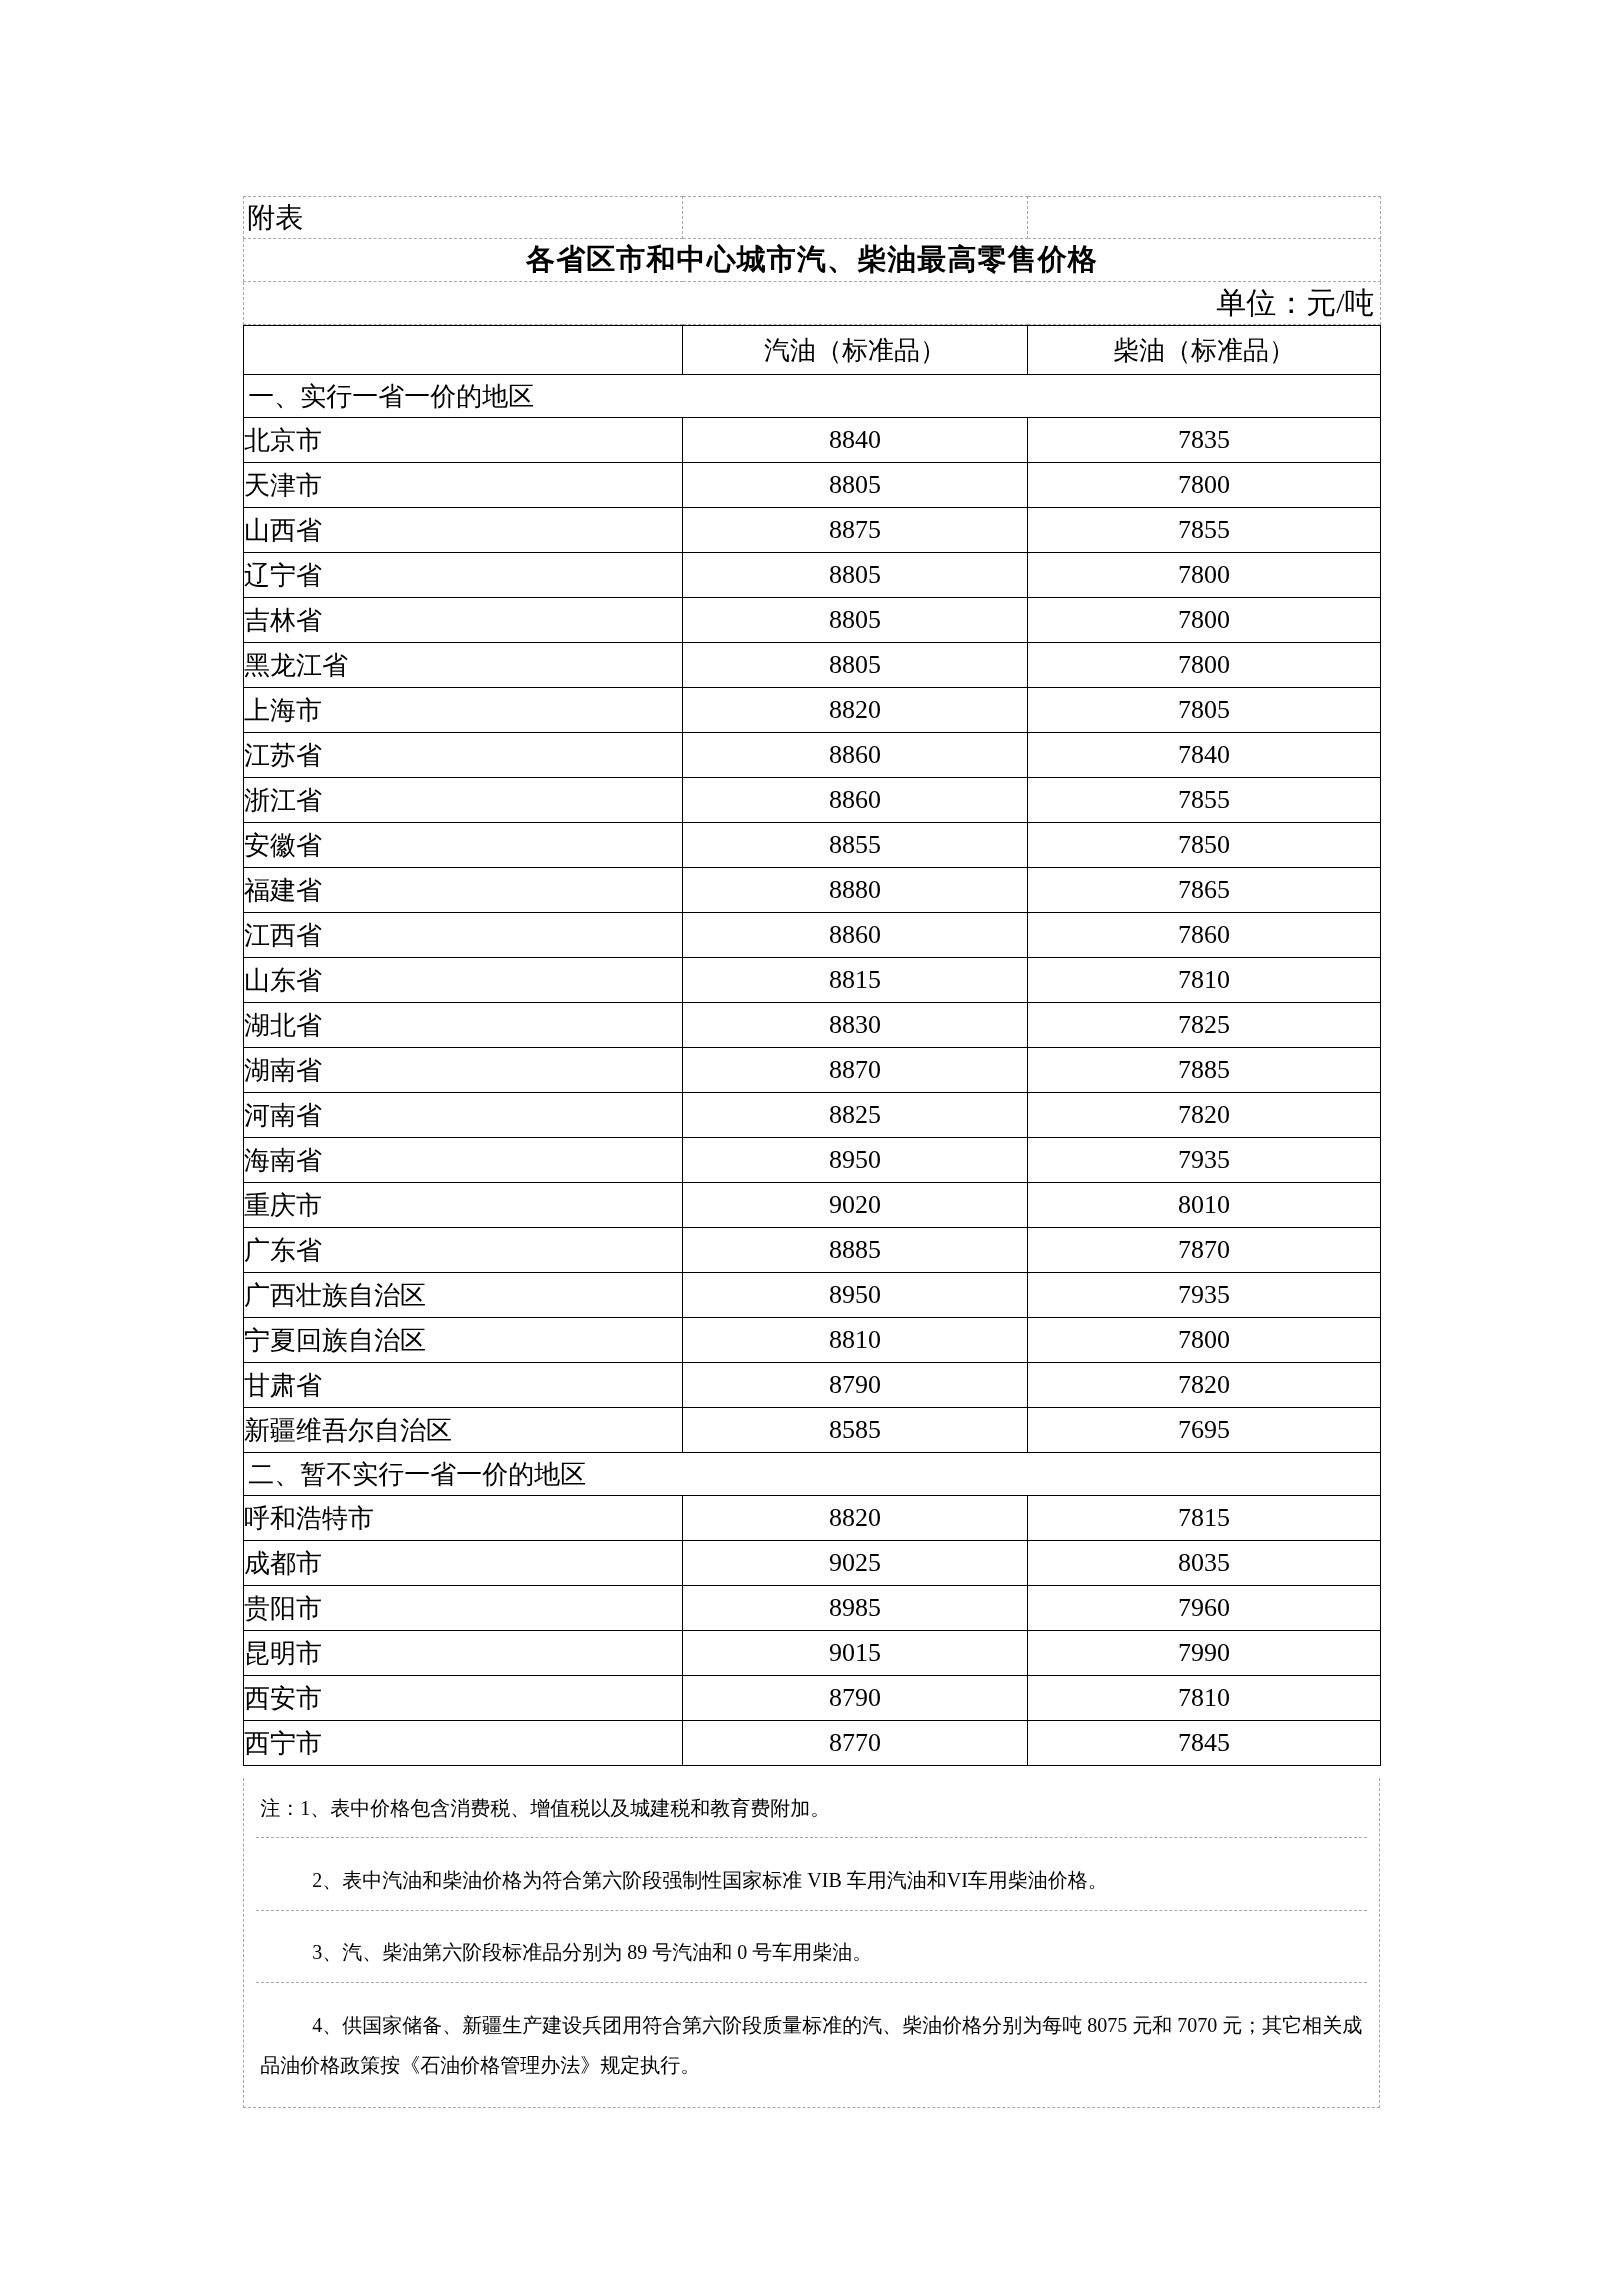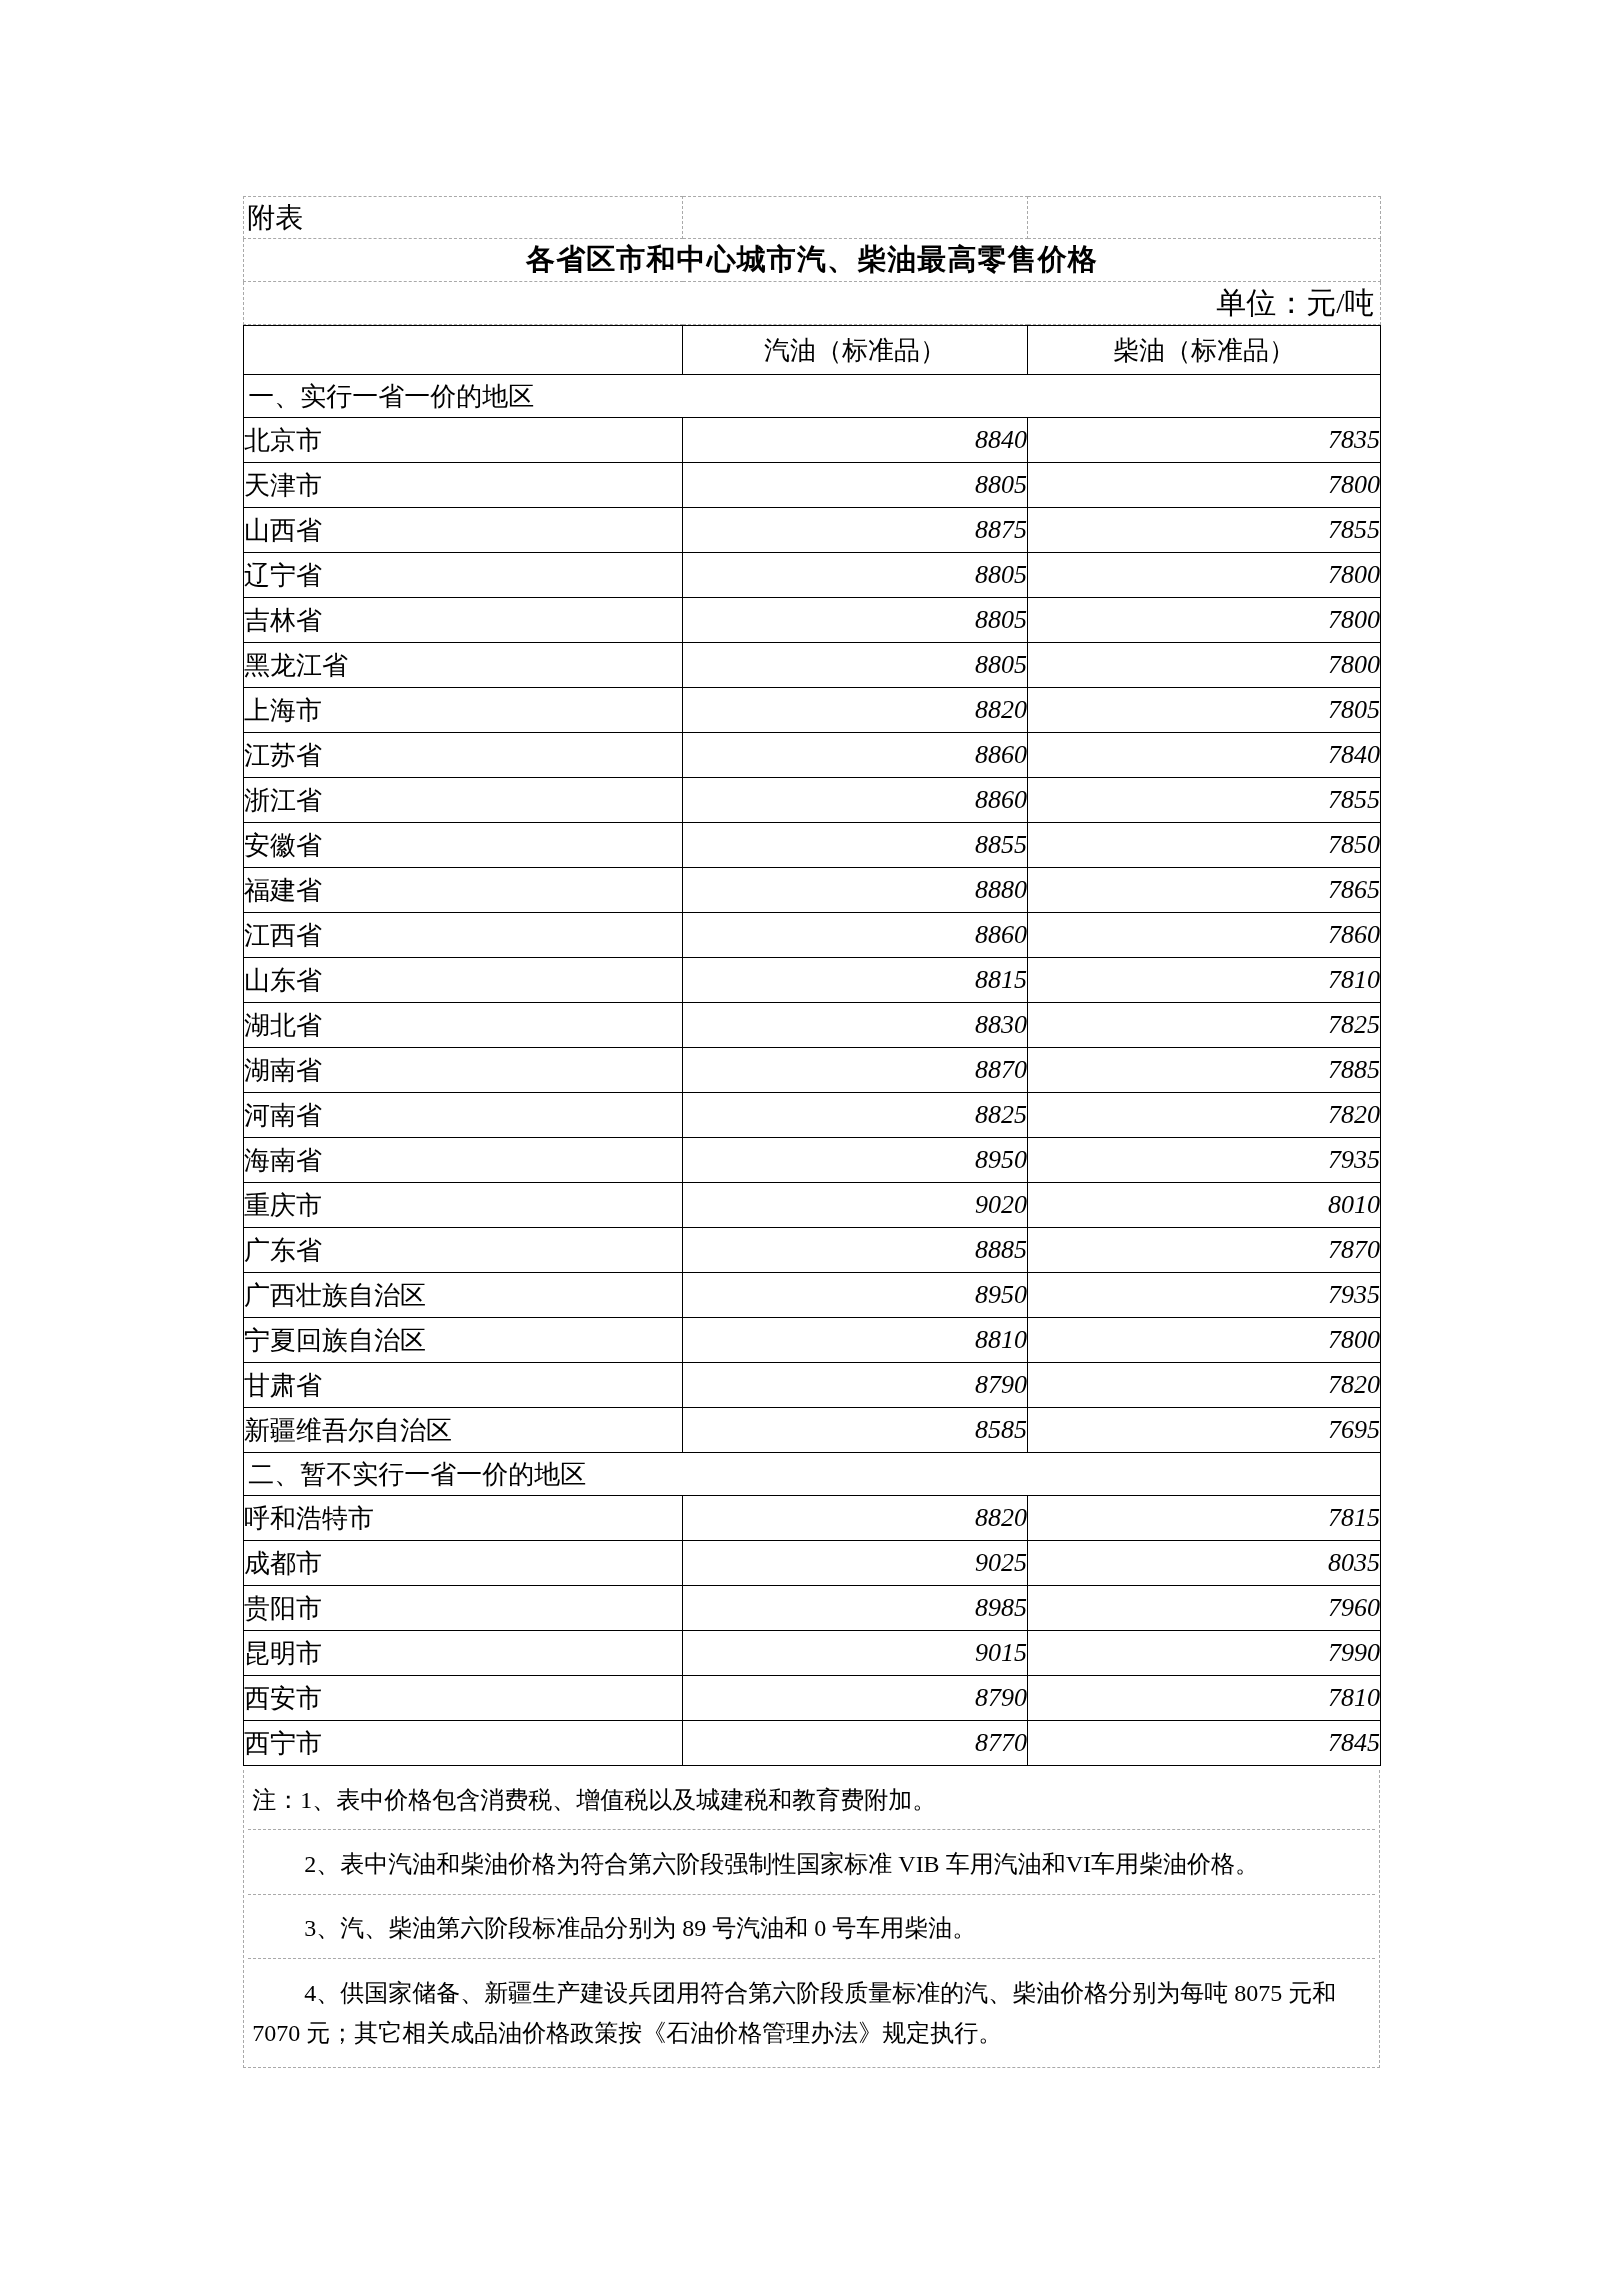--- a/index.html
+++ b/index.html
@@ -54,31 +54,31 @@
   .main-table td { height: 44px; }
   .section-row td {
     text-align: left;
     padding-left: 4.3px;
     height: 42px;
   }
   .region {
     text-align: left;
     padding-left: 89px;
   }
-  .price { text-align: right; font-style: italic; }
+  .price { text-align: center; }
   
   .notes {
     border: 0.5px dashed #a9a9a9;
     border-top: none;
     width: 1135px;
   }
   .note {
-    margin: 4px;
+    margin: 12px;
     border-bottom: 0.5px dashed #a9a9a9;
-    font-size: 24px;
+    font-size: 20px;
     line-height: 40px;
     padding: 9.7px 4.3px 9.7px 4.3px;
     text-indent: 52px;
   }
   .note:last-child { border-bottom: none; }
   .note.flush { text-indent: 0; }
 </style>
 </head>
 <body>
 

